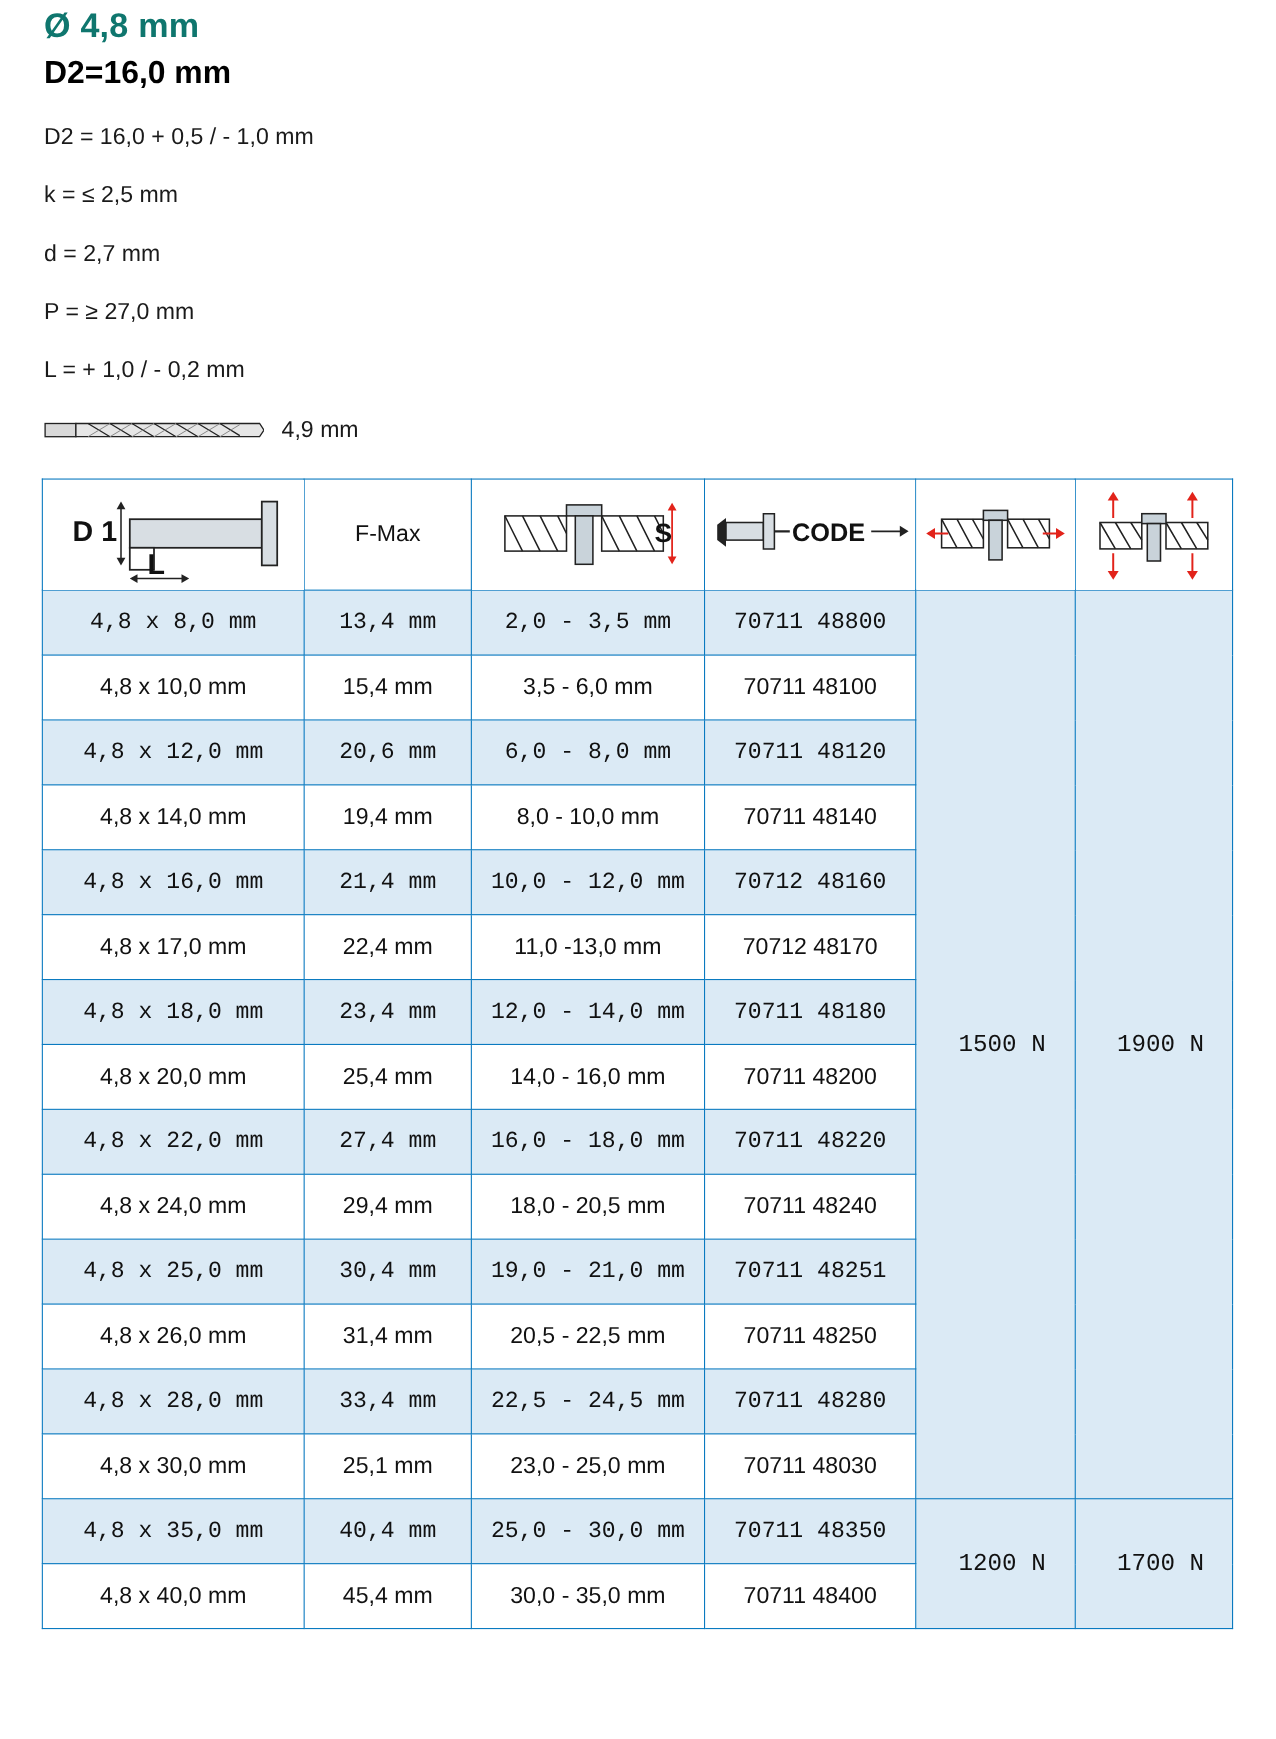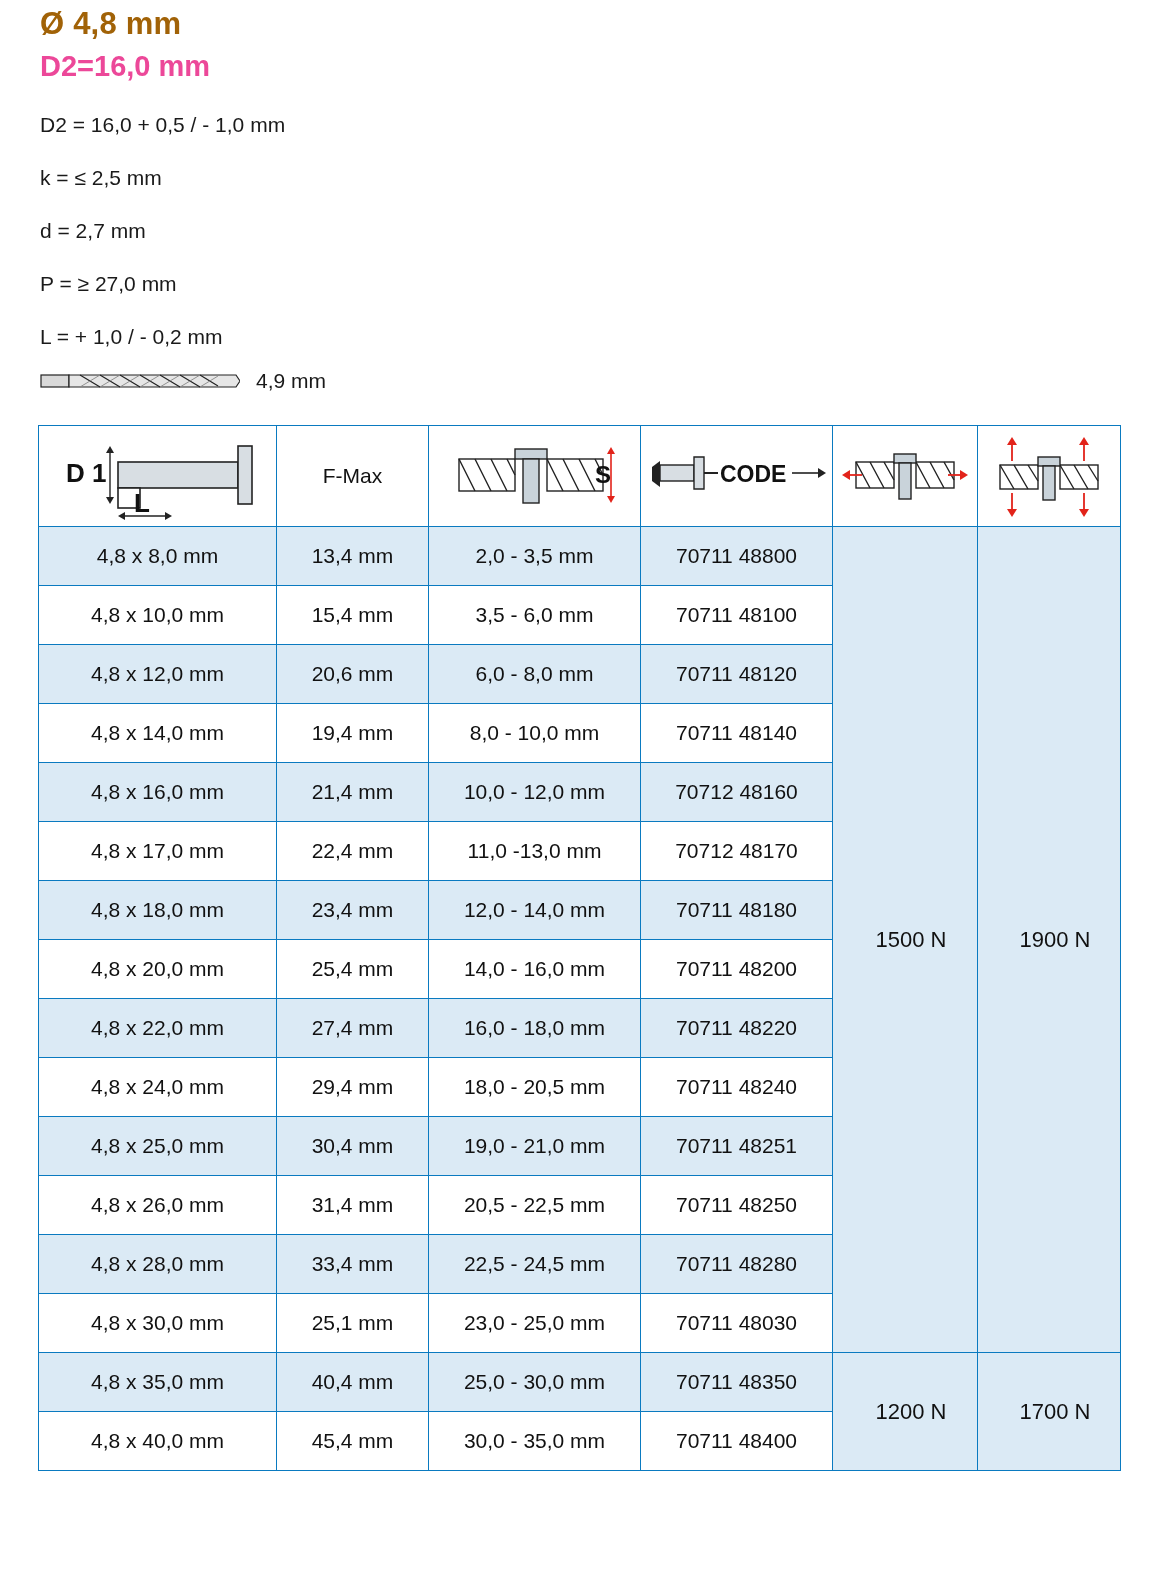--- a/index.html
+++ b/index.html
@@ -24,41 +24,42 @@
   .header-block {
     padding: 0 0 0 40px;
   }
   .title-dia {
     font-size: 31px;
     font-weight: bold;
     letter-spacing: 0.2px;
     margin: 0;
     padding-top: 4px;
     line-height: 40px;
-    color: #a16207;
+    color: #0f766e;
   }
   .title-d2 {
     font-size: 29px;
     font-weight: bold;
-    color: #ec4899;
+    color: #000000;
     margin: 0;
     line-height: 44px;
   }
   .spec-list {
     margin-top: 10px;
   }
   .spec-line {
     font-size: 21px;
     line-height: 53px;
     color: #1a1a1a;
     white-space: nowrap;
   }
   .drill-row {
     display: flex;
     align-items: center;
+    margin-top: 10px;
     height: 36px;
   }
   .drill-icon {
     width: 200px;
     height: 22px;
     display: block;
   }
   .drill-label {
     font-size: 21px;
     margin-left: 16px;
@@ -89,20 +90,21 @@
   }
   .col1 { width: 238px; }
   .col2 { width: 152px; }
   .col3 { width: 212px; }
   .col4 { width: 192px; }
   .col5 { width: 145px; }
   .col6 { width: 143px; }
 
   tbody tr.alt td {
     background: #dbeaf5;
+    font-family: Liberation Mono, monospace;
   }
   tbody tr td.force {
     background: #dbeaf5;
     font-size: 22px;
     padding-left: 12px;
   }
   .fmax-head {
     font-size: 25px;
   }
 

